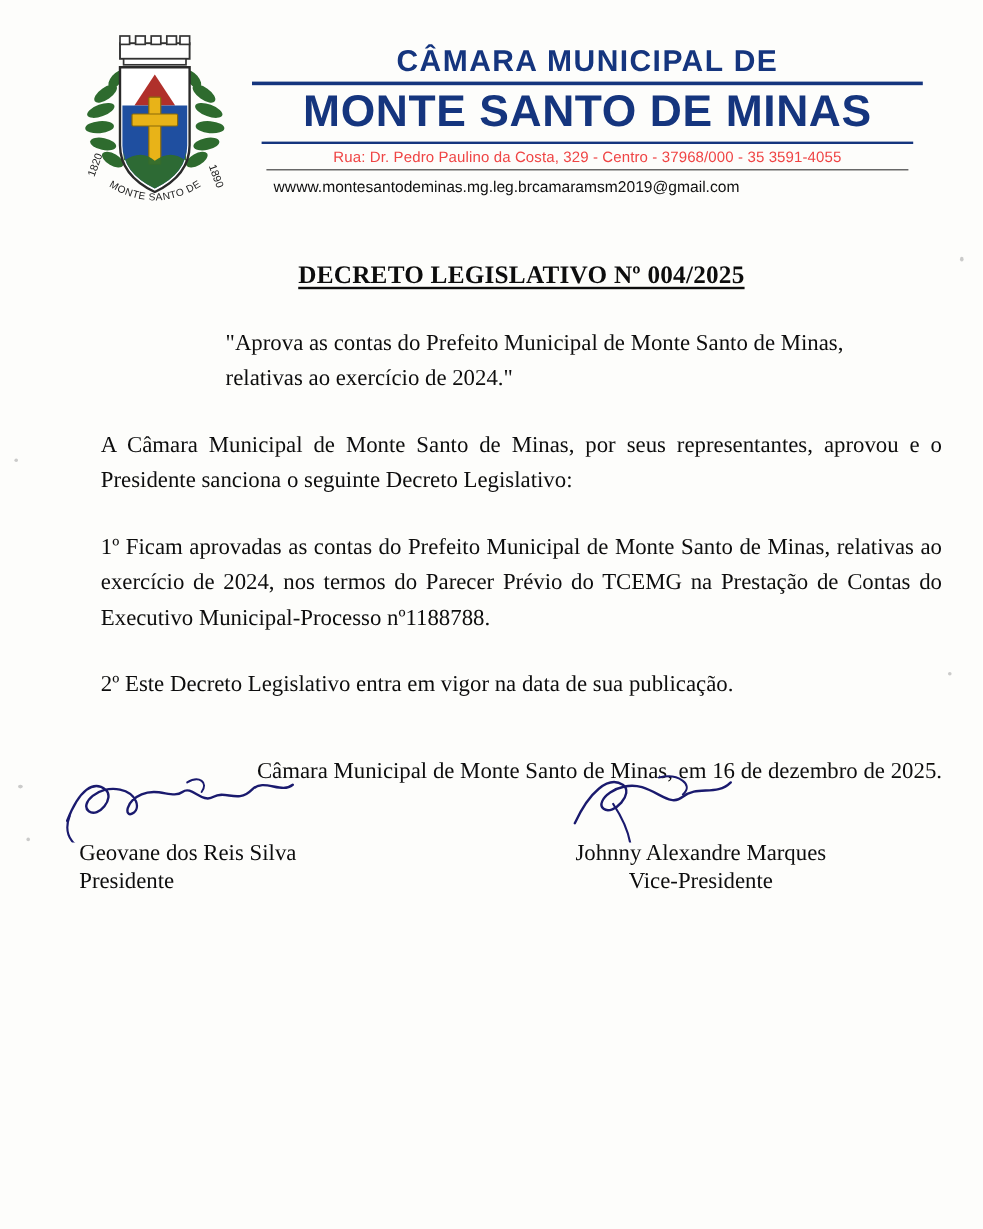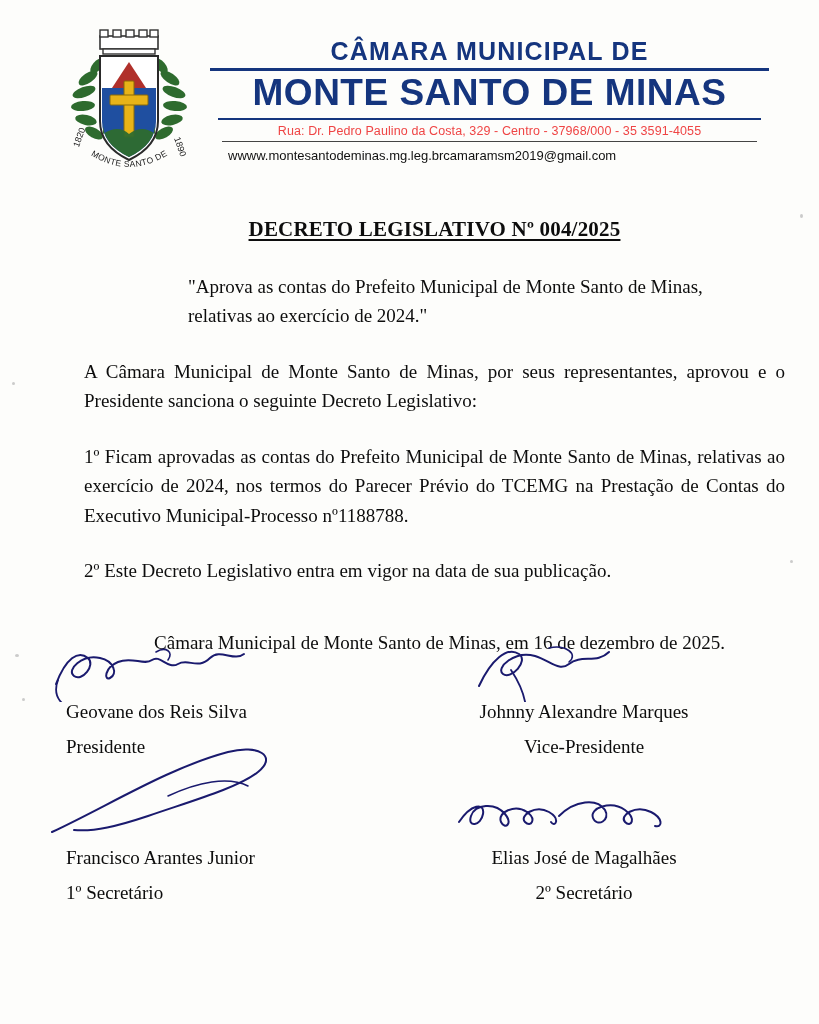--- a/index.html
+++ b/index.html
@@ -117,21 +117,21 @@
   .para {
     margin-top: 26px;
     font-size: 19px;
     line-height: 1.55;
     text-align: justify;
     text-justify: inter-word;
   }
   .para-sig-place {
     margin-top: 46px;
     font-size: 19px;
-    text-align: center;
+    text-align: right;
     padding-left: 10px;
   }
 
   
   .sig-grid {
     margin-top: 12px;
     padding: 0 70px 0 48px;
     position: relative;
   }
   .sig-row {
@@ -161,21 +161,20 @@
     text-align: left;
     padding-left: 18px;
   }
   .sig-role {
     font-size: 19px;
     line-height: 1.25;
     position: relative;
     top: 34px;
     text-align: left;
     padding-left: 18px;
-    margin-top: 12px;
   }
   .sig-block.centered .sig-name,
   .sig-block.centered .sig-role {
     text-align: center;
     padding-left: 0;
   }
 
   .speck {
     position: absolute;
     background: #b9b9b9;
@@ -294,34 +293,15 @@
         <svg class="scribble" viewBox="0 0 330 62" xmlns="http://www.w3.org/2000/svg">
           <path d="M60 46 C72 20, 88 6, 100 14 C110 21, 92 40, 84 34 C76 28, 96 10, 116 16 C132 21, 140 32, 150 24 C162 14, 178 24, 190 12" fill="none" stroke="#1a1a6e" stroke-width="2" stroke-linecap="round"></path>
           <path d="M92 30 C104 48, 112 70, 104 92" fill="none" stroke="#1a1a6e" stroke-width="1.8" stroke-linecap="round"></path>
           <path d="M130 8 C146 4, 160 14, 150 22" fill="none" stroke="#1a1a6e" stroke-width="1.6" stroke-linecap="round"></path>
         </svg>
         <div class="sig-name">Johnny Alexandre Marques</div>
         <div class="sig-role">Vice-Presidente</div>
       </div>
     </div>
 
-    <div class="sig-row" style="margin-top:34px;">
-      <div class="sig-block">
-        <svg class="scribble" style="top:-66px;height:96px;" viewBox="0 0 330 96" xmlns="http://www.w3.org/2000/svg">
-          <path d="M4 86 C60 60, 120 22, 180 6 C210 -2, 230 10, 210 26 C190 42, 140 56, 100 70 C70 80, 46 86, 26 84" fill="none" stroke="#1a1a6e" stroke-width="2" stroke-linecap="round"></path>
-          <path d="M120 50 C150 36, 180 30, 200 40" fill="none" stroke="#1a1a6e" stroke-width="1.6" stroke-linecap="round"></path>
-        </svg>
-        <div class="sig-name">Francisco Arantes Junior</div>
-        <div class="sig-role">1º Secretário</div>
-      </div>
-
-      <div class="sig-block centered">
-        <svg class="scribble" viewBox="0 0 330 62" xmlns="http://www.w3.org/2000/svg">
-          <path d="M40 36 C52 18, 66 16, 64 28 C62 40, 48 42, 52 30 C56 18, 76 16, 86 28 C94 38, 86 44, 82 36 C78 26, 96 18, 108 26 C118 33, 112 42, 106 36 C100 30, 116 18, 130 26 C142 33, 136 42, 132 36" fill="none" stroke="#1a1a6e" stroke-width="2" stroke-linecap="round"></path>
-          <path d="M140 30 C156 14, 178 12, 186 24 C192 34, 178 42, 174 32 C170 22, 192 14, 206 24 C218 33, 212 42, 206 36 C200 30, 216 18, 232 26 C244 32, 244 42, 236 40" fill="none" stroke="#1a1a6e" stroke-width="2" stroke-linecap="round"></path>
-        </svg>
-        <div class="sig-name">Elias José de Magalhães</div>
-        <div class="sig-role">2º Secretário</div>
-      </div>
-    </div>
 
   </div>
 </div>
 
 </body></html>

